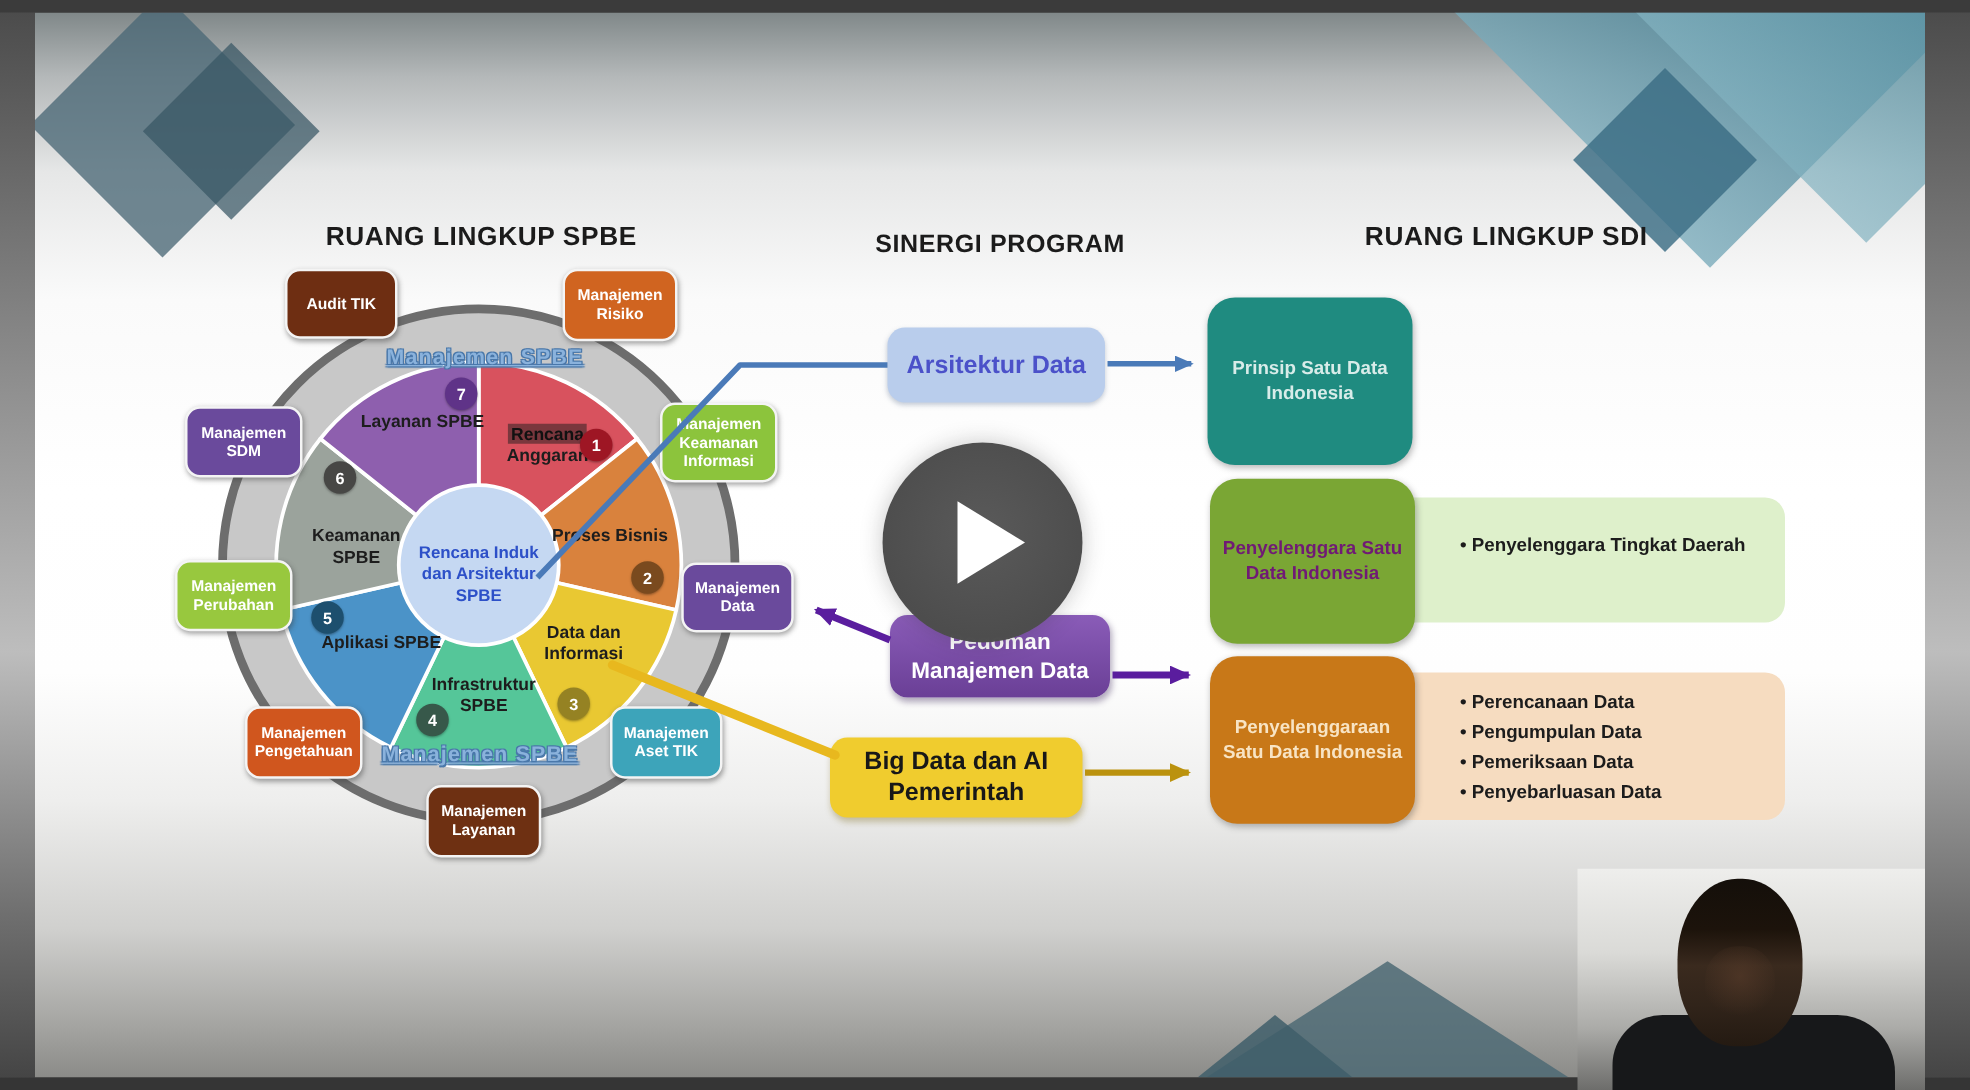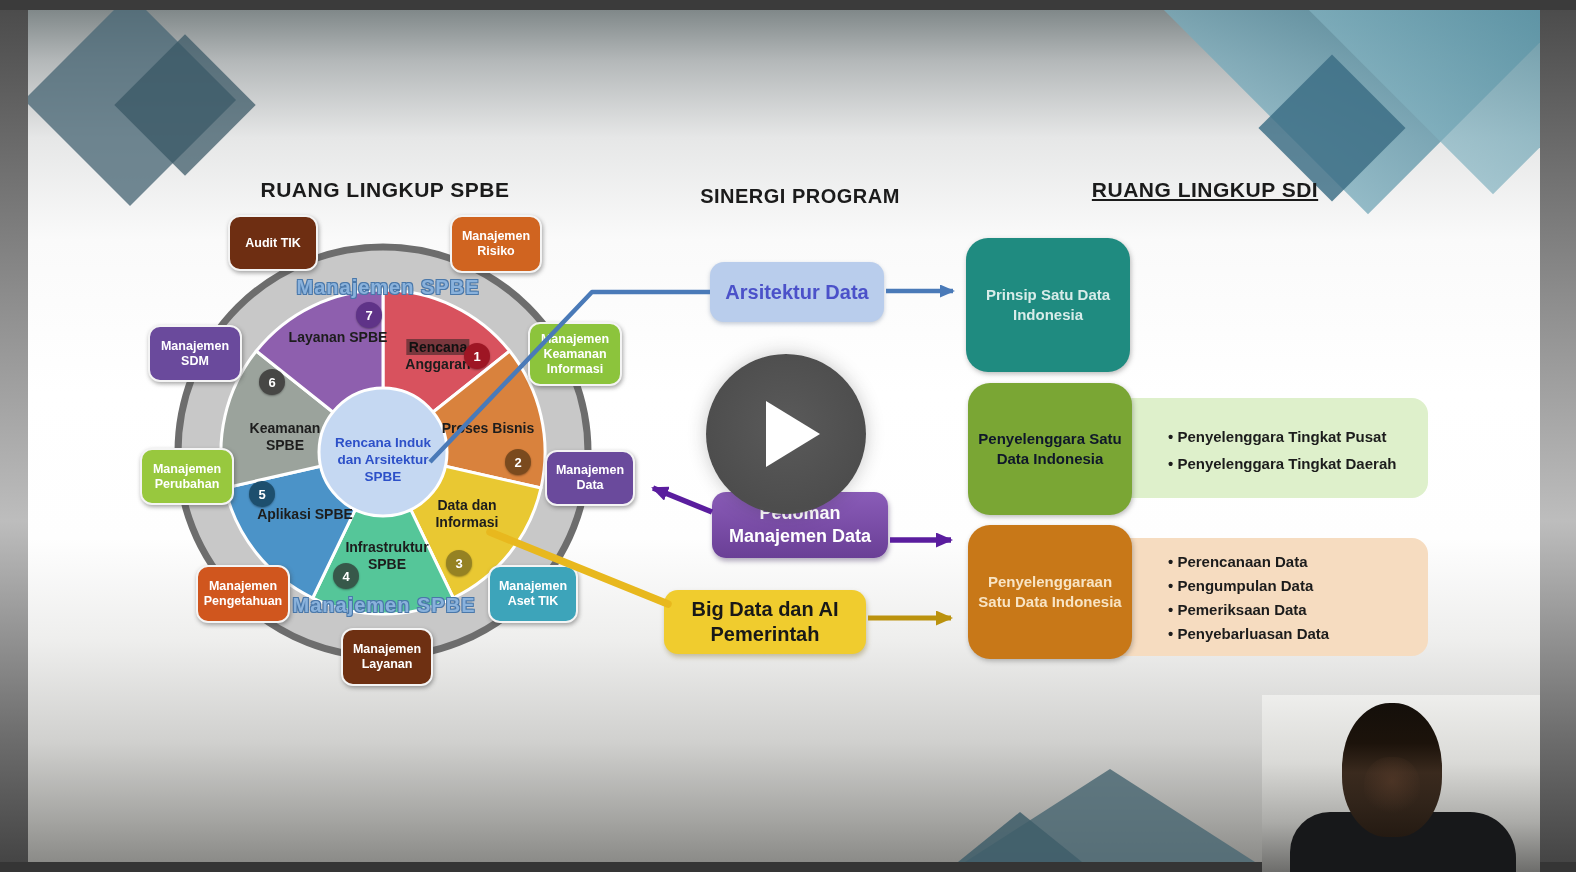--- a/index.html
+++ b/index.html
@@ -30,27 +30,27 @@
   .d-tr3 { left:1252px; top:66px; width:104px; height:104px; transform:rotate(45deg); background:rgba(58,108,132,.82); }
   .d-b1 { left:937px; top:759px; width:0; height:0; border-left:145px solid transparent;
     border-right:145px solid transparent; border-bottom:93px solid rgba(78,106,116,.85); }
   .d-b2 { left:930px; top:802px; width:0; height:0; border-left:62px solid transparent;
     border-right:62px solid transparent; border-bottom:50px solid rgba(64,94,106,.85); }
 
   .title { position:absolute; transform:translate(-50%,-50%); font-size:21px; font-weight:bold;
     color:#1b1b1b; letter-spacing:.5px; white-space:nowrap; }
   .t-left { left:357px; top:180px; }
   .t-mid  { left:772px; top:186px; font-size:20px; }
-  .t-right{ left:1177px; top:180px;text-decoration:underline; }
+  .t-right{ left:1177px; top:180px; }
 
   .wheel-svg { position:absolute; left:142px; top:230px; width:430px; height:430px; z-index:3; }
 
-  .ring-label { position:absolute; transform:translateX(-50%); font-size:20px; font-weight:800;
+  .ring-label { position:absolute; transform:translateX(-50%); font-size:17px; font-weight:800;
     letter-spacing:1px; color:#8ab2dc; white-space:nowrap; z-index:4;
-    text-shadow:1px 1px 0 #4a78aa,-1px -1px 0 #4a78aa,1px -1px 0 #4a78aa,-1px 1px 0 #4a78aa; }
+    text-shadow:1px 1px 0 #4a78aa,-1px -1px 0 #4a78aa,1px -1px 0 #4a78aa,-1px 1px 0 #4a78aa;text-decoration:underline; }
   .rl-top { left:360px; top:266px; }
   .rl-bottom { left:356px; top:584px; }
 
   .seg-label { position:absolute; transform:translate(-50%,-50%); font-size:14px; font-weight:600;
     color:#1d1d1d; text-align:center; line-height:17px; z-index:4; }
   .hl { background:rgba(28,28,28,.5); color:#111; padding:0 2px; }
   .center-label { position:absolute; left:355px; top:449px; transform:translate(-50%,-50%);
     width:120px; text-align:center; font-size:13.5px; font-weight:bold; color:#2d50c8; line-height:17px; z-index:4; }
 
   .num { position:absolute; transform:translate(-50%,-50%); width:26px; height:26px; border-radius:50%;
@@ -78,21 +78,21 @@
   .sdi-panel ul { list-style:none; }
   .sdi-panel li { font-size:15px; font-weight:700; color:#1c1c1c; }
   .sdi-panel li::before { content:"• "; }
   .p1 { left:1068px; top:242px; width:332px; height:112px; padding:13px 8px 0 72px; }
   .p1 li { line-height:23px; }
   .p2 { left:1068px; top:388px; width:332px; height:100px; padding:25px 8px 0 72px; }
   .p2 li { line-height:27px; }
   .p3 { left:1068px; top:528px; width:332px; height:118px; padding:12px 8px 0 72px; }
   .p3 li { line-height:24px; }
   .x1 { left:938px; top:228px; width:164px; height:134px; color:#d8ece9; }
-  .x2 { left:940px; top:373px; width:164px; height:132px; color:#0f172a; }
+  .x2 { left:940px; top:373px; width:164px; height:132px; color:#701a75; }
   .x3 { left:940px; top:515px; width:164px; height:134px; color:#f8e4c4; }
 
   .arrows-svg { position:absolute; left:0; top:0; width:1512px; height:852px; z-index:5; pointer-events:none; }
 
   .play-btn { position:absolute; left:678px; top:344px; width:160px; height:160px; border-radius:50%;
     background:radial-gradient(circle at 50% 45%, #5a5a5a 0%, #4d4d4d 70%, rgba(70,70,70,.85) 100%);
     z-index:6; display:flex; align-items:center; justify-content:center; cursor:pointer;
     box-shadow:0 0 18px rgba(40,40,40,.25); }
   .play-tri { width:0; height:0; border-top:33px solid transparent; border-bottom:33px solid transparent;
     border-left:54px solid #ffffff; margin-left:14px; }
@@ -172,21 +172,20 @@
     <div class="obox" style="left: 168px; top: 555px; width: 94px; height: 58px; background-color: rgb(208, 86, 30);">Manajemen Pengetahuan</div>
     <div class="obox" style="left: 460px; top: 555px; width: 90px; height: 58px; background-color: rgb(61, 164, 186);">Manajemen Aset TIK</div>
     <div class="obox" style="left: 313px; top: 618px; width: 92px; height: 58px; background-color: rgb(110, 48, 18);">Manajemen Layanan</div>
 
     <div class="mid-box b-ars" style="color: rgb(75, 81, 201); background-color: rgb(185, 205, 236);">Arsitektur Data</div>
     <div class="mid-box b-ped" style="color:#ffffff; padding:0 14px;">Pedoman Manajemen Data</div>
     <div class="mid-box b-big" style="color: rgb(24, 24, 24); padding: 0px 20px; background-color: rgb(240, 204, 46);">Big Data dan AI Pemerintah</div>
 
     <div class="sdi-panel p2" style="background-color: rgb(222, 240, 203);">
       <ul>
-        <li>Penyelenggara Tingkat Pusat</li>
         <li>Penyelenggara Tingkat Daerah</li>
       </ul>
     </div>
     <div class="sdi-panel p3" style="background-color: rgb(246, 220, 192);">
       <ul>
         <li>Perencanaan Data</li>
         <li>Pengumpulan Data</li>
         <li>Pemeriksaan Data</li>
         <li>Penyebarluasan Data</li>
       </ul>

